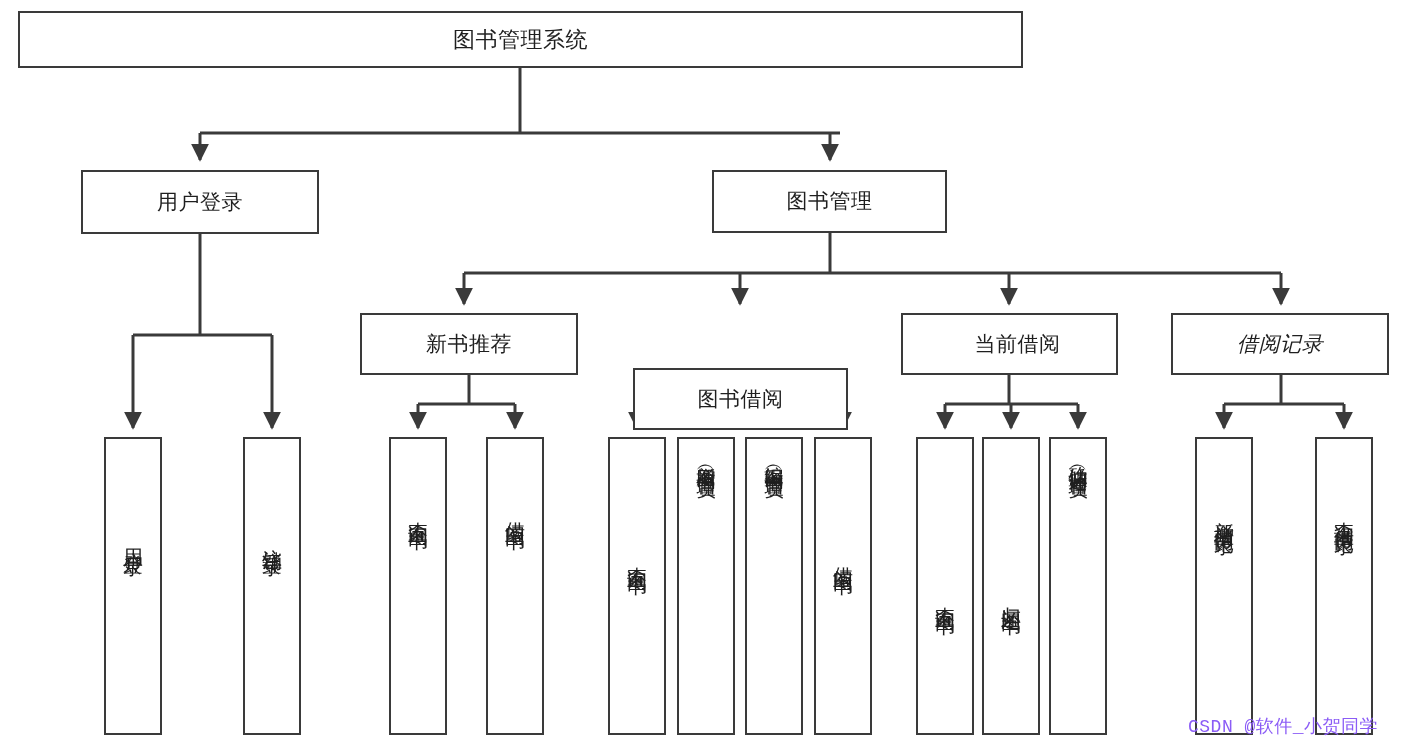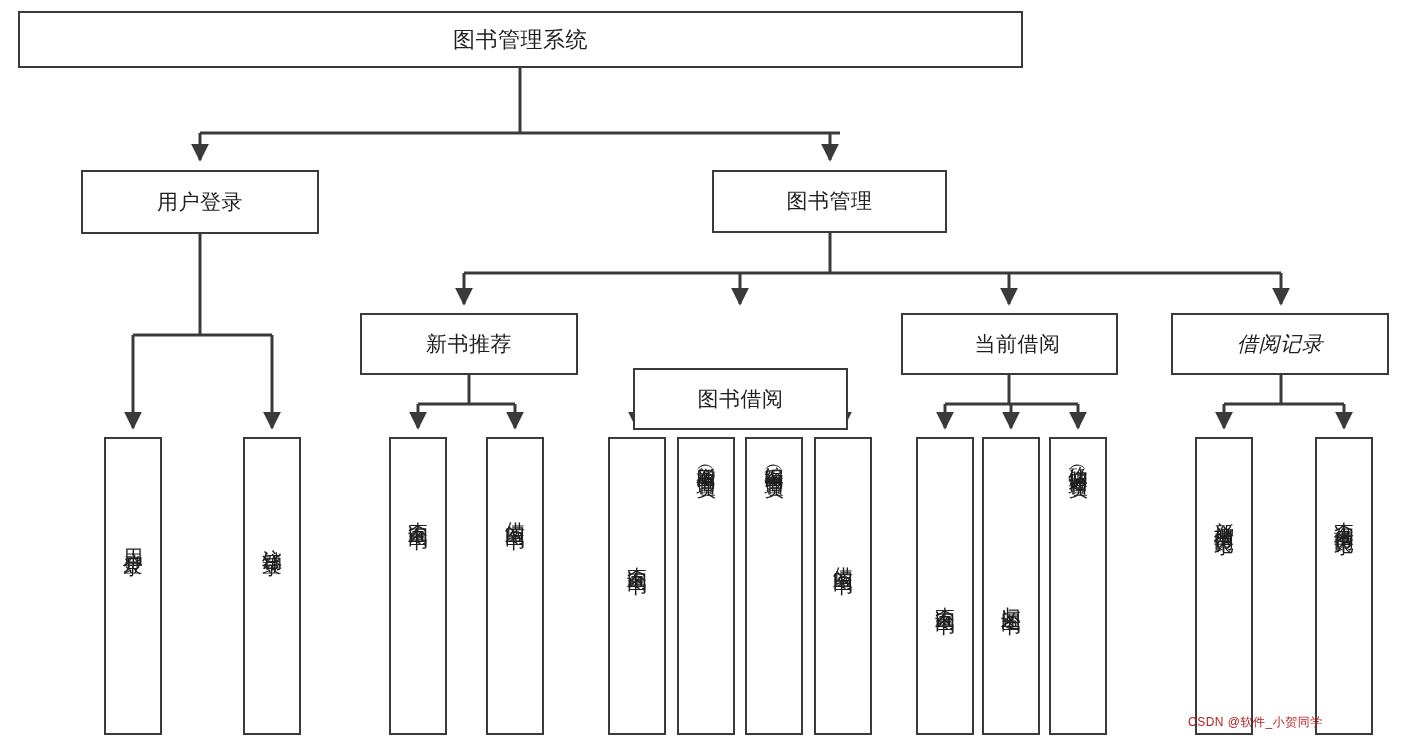--- a/index.html
+++ b/index.html
@@ -74,23 +74,23 @@
   .node.v.mid3 .node-label {
     padding-top: 100px;
   }
   .node.v.mid4 .node-label {
     padding-top: 140px;
   }
   .watermark {
     position: absolute;
     left: 1188px;
     top: 714px;
-    font-size: 12px;
-    color: #b91c1c;
-    font-family: Liberation Sans, sans-serif;
+    font-size: 18px;
+    color: #8b5cf6;
+    font-family: Liberation Mono, monospace;
     white-space: nowrap;
     z-index: 3;
     letter-spacing: 0.5px;
   }
 </style>
 </head>
 <body>
 
 <div id="canvas">
 

